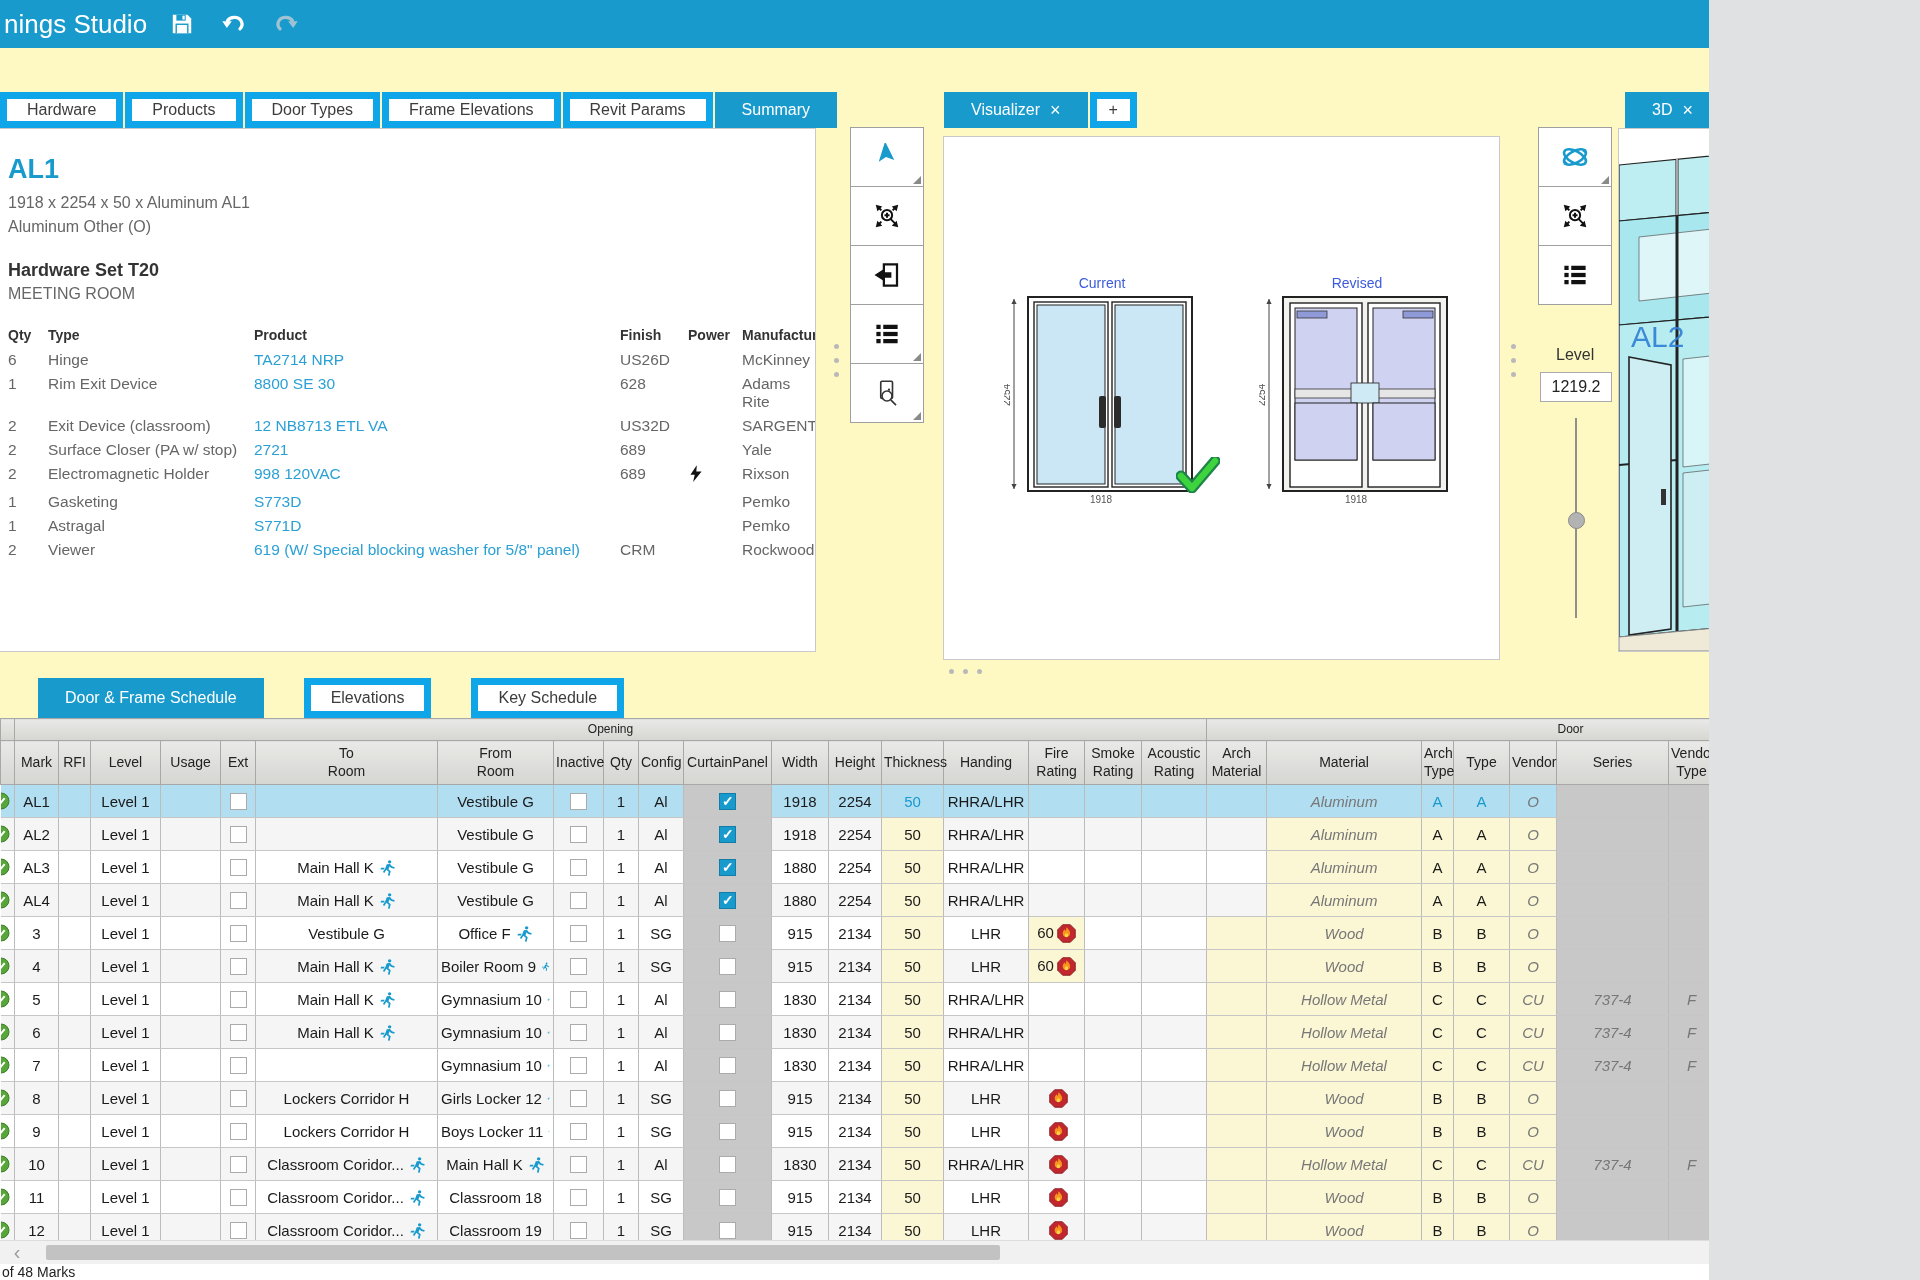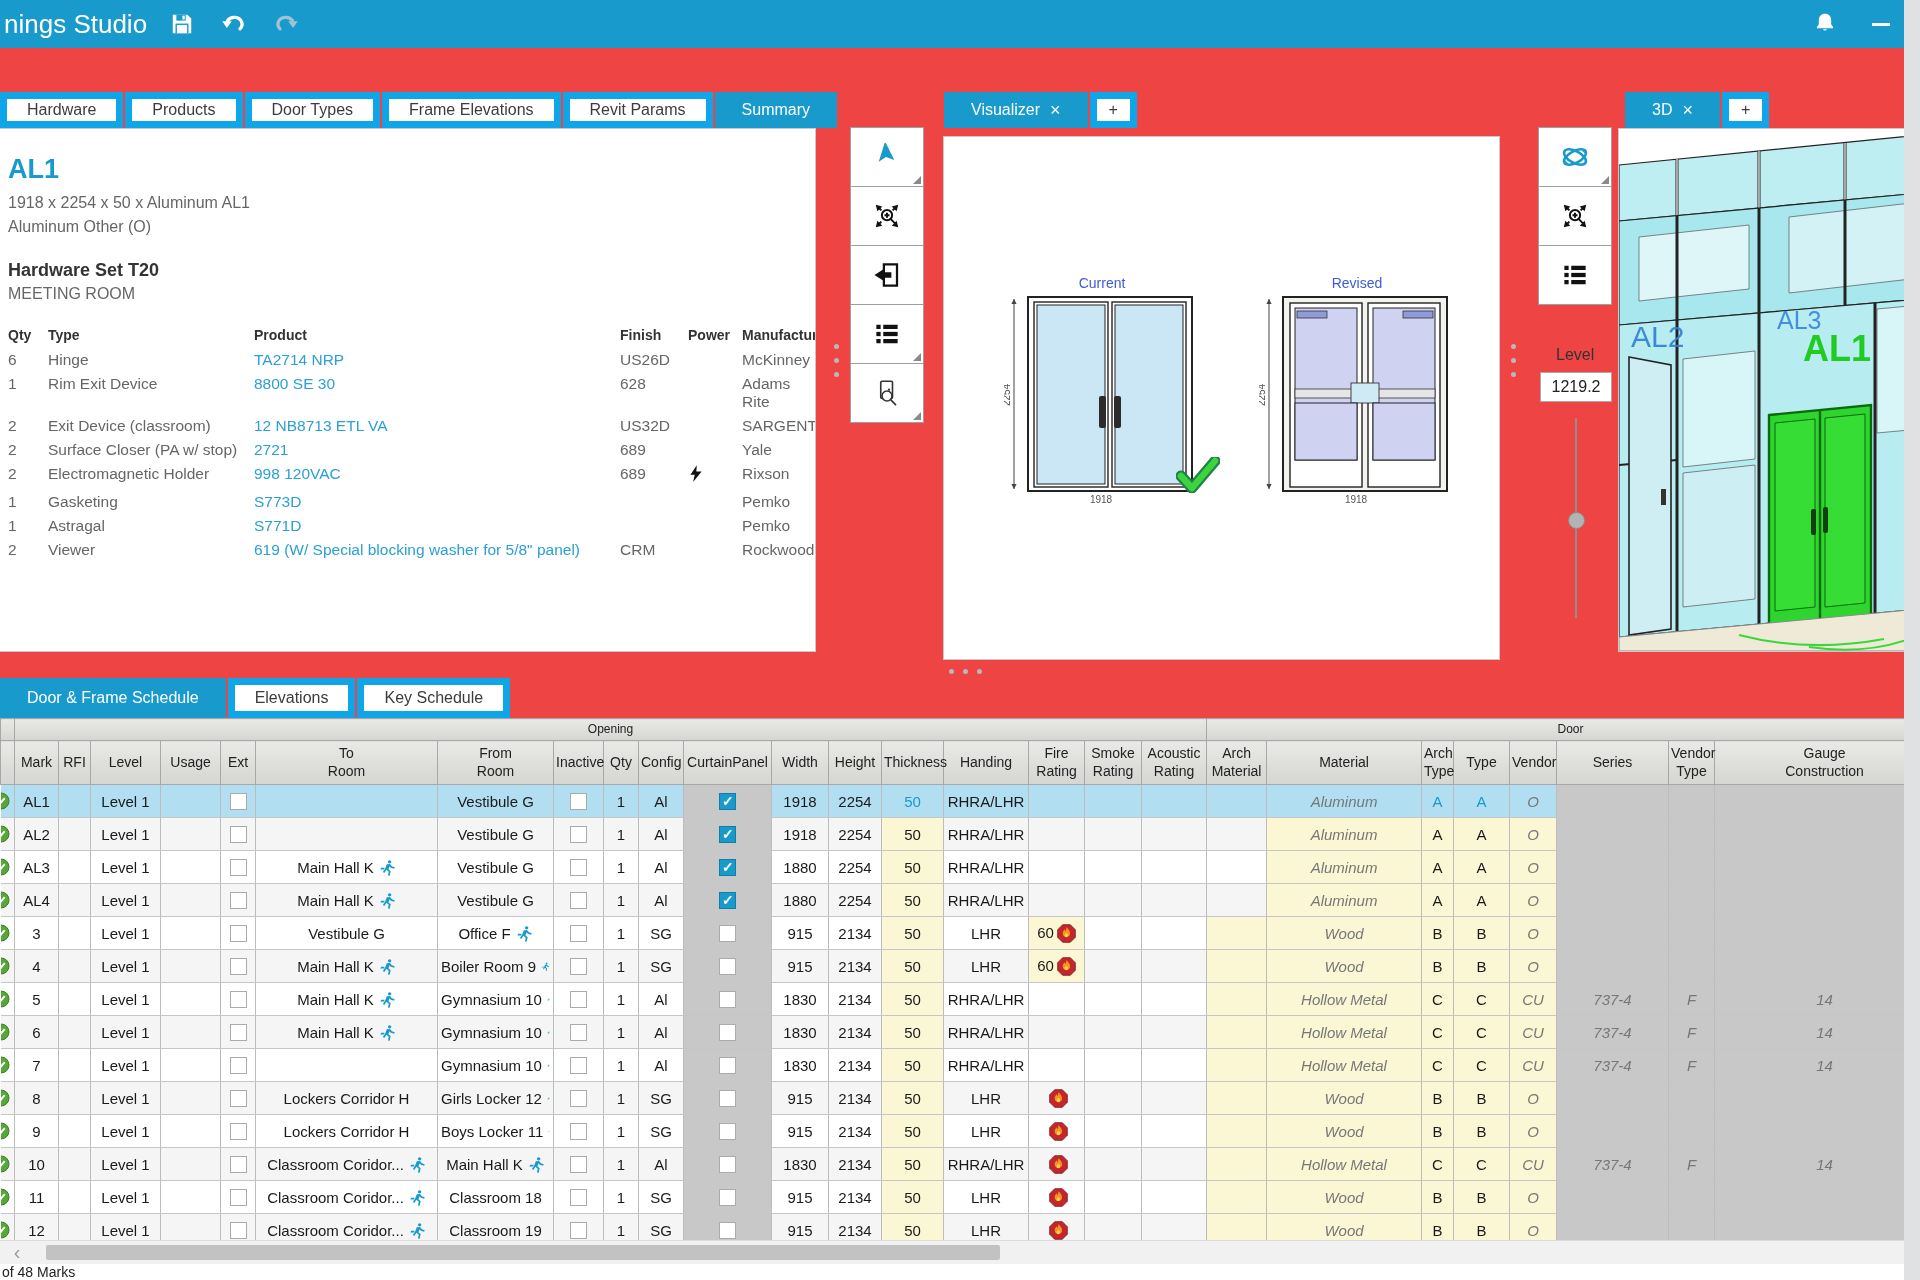--- a/index.html
+++ b/index.html
@@ -1,17 +1,17 @@
 <!DOCTYPE html>
 <html><head>
 <meta charset="utf-8">
 <style>
   html,body{margin:0;padding:0;background:#dfe1e2;}
   *{box-sizing:border-box;font-family:"Liberation Sans",sans-serif;}
-  #root{position:relative;width:1904px;height:1280px;background:#ef4444;overflow:hidden;}
+  #root{position:relative;width:1709px;height:1280px;background:#fef9c3;overflow:hidden;}
 
   
   .titlebar{position:absolute;left:0;top:0;width:1920px;height:48px;background:#189ACD;display:flex;align-items:center;}
   .app-title{color:#fff;font-size:26px;font-weight:300;margin-left:4px;white-space:nowrap;}
   .tb-btn{width:34px;height:34px;margin-left:18px;display:flex;align-items:center;justify-content:center;cursor:pointer;}
   .tb-right{position:absolute;right:30px;top:0;height:48px;display:flex;align-items:center;gap:34px;}
   .red-badge{position:absolute;left:1912px;top:66px;width:16px;height:16px;border-radius:50%;background:#e03131;}
 
   
   .tabstrip{position:absolute;display:flex;height:36px;}
@@ -51,21 +51,21 @@
   .level-label{position:absolute;color:#333;font-size:16px;}
   .level-input{position:absolute;width:72px;height:30px;border:1px solid #a9a9a9;text-align:center;font-size:16px;color:#222;background:#fff;}
   .slider-line{position:absolute;width:2px;background:#8f8f8f;}
   .slider-thumb{position:absolute;width:17px;height:17px;border-radius:50%;background:#b3b3b3;border:1px solid #8a8a8a;cursor:pointer;}
 
   
   #threeD-panel{left:1618px;top:128px;width:303px;height:524px;overflow:hidden;}
 
   
   #sched-tabs{left:0;top:678px;height:40px;}
-  #sched-tabs .tab{height:40px;line-height:38px;}
+  #sched-tabs .tab{height:40px;line-height:38px;margin-left:38px;}
   #sched-wrap{position:absolute;left:0;top:718px;width:1920px;height:522px;overflow:hidden;background:#fff;}
   table.sched{border-collapse:collapse;table-layout:fixed;width:1934px;font-size:15px;color:#1a1a1a;}
   .sched th{background:linear-gradient(#e9e9e7,#d5d5d2);border:1px solid #a8a8a8;font-weight:normal;font-size:14px;color:#222;white-space:pre-line;line-height:1.25;padding:1px 2px;}
   .sched thead tr.grp th{height:22px;font-size:12px;}
   .sched thead tr.cols th{height:44px;}
   .sched td{border-right:1px solid #bcbcbc;border-bottom:1px solid #c6c6c6;height:33px;text-align:center;padding:0 3px;overflow:hidden;white-space:nowrap;}
   .sched tbody tr{background:#fff;}
   .sched tbody tr.alt{background:#f5f5f5;}
   .sched tbody tr.selected td{background:#B2DEF2;}
   td.ylw{background:#FBF7D5;}

